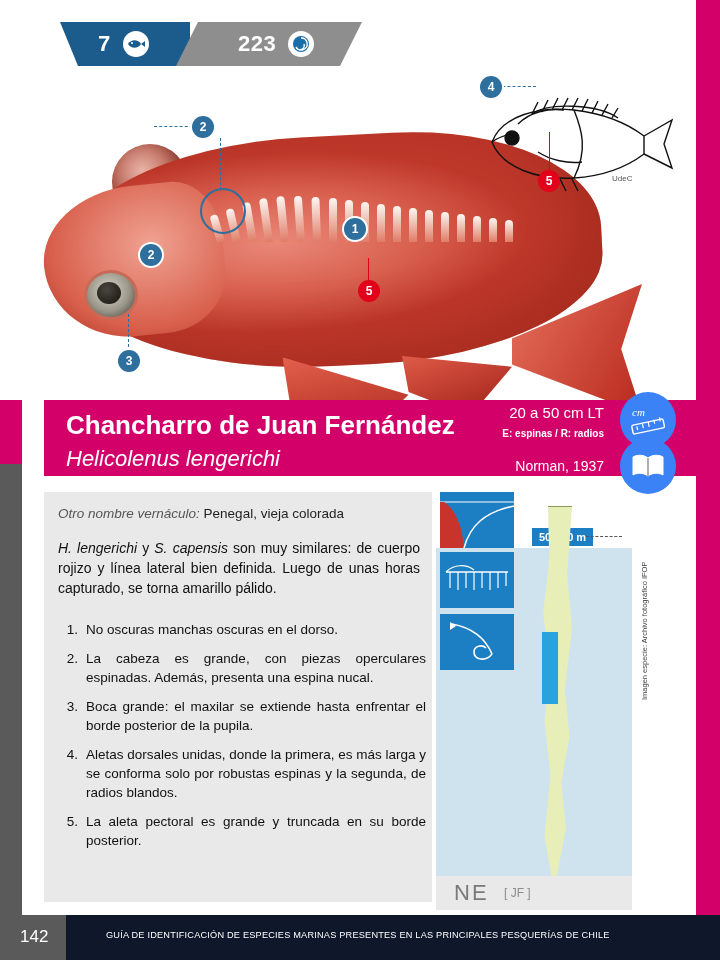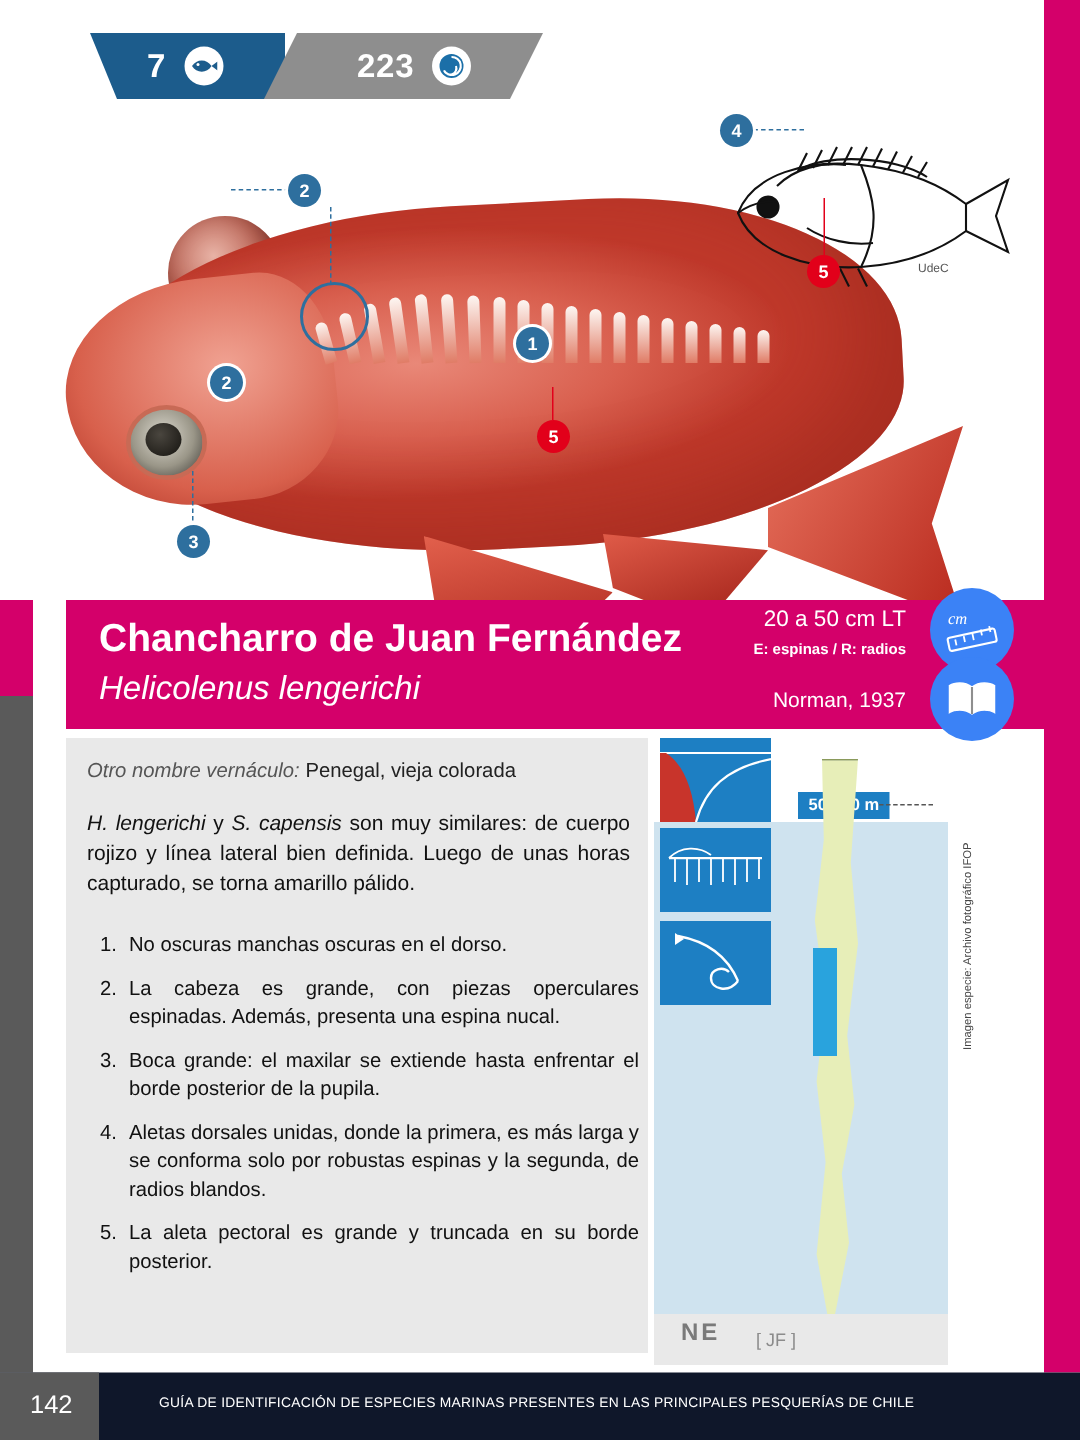--- a/index.html
+++ b/index.html
@@ -100,21 +100,21 @@
     box-shadow:0 0 0 2px #fff;
     z-index:5;
   }
   .cal-red{background:#e2001a;box-shadow:none;}
   .leader{position:absolute;border-left:1.5px dashed #2e6f9e;}
   .leader-h{position:absolute;border-top:1.5px dashed #2e6f9e;}
   .leader-red{position:absolute;border-left:1.5px solid #e2001a;}
   .ring{position:absolute;width:42px;height:42px;border:2px solid #2e6f9e;border-radius:50%;}
 
   
-  .title-block{position:absolute;left:44px;top:400px;width:652px;height:86px;background:#d4006a;}
+  .title-block{position:absolute;left:44px;top:400px;width:652px;height:76px;background:#d4006a;}
   .title-es{position:absolute;left:22px;top:10px;color:#fff;font-size:26px;font-weight:bold;}
   .title-sci{position:absolute;left:22px;top:46px;color:#fff;font-size:22px;font-style:italic;}
   .size-txt{position:absolute;right:92px;top:4px;color:#fff;font-size:15px;}
   .size-sub{position:absolute;right:92px;top:28px;color:#fff;font-size:10px;font-weight:bold;}
   .author-txt{position:absolute;right:92px;top:58px;color:#fff;font-size:14px;}
   .circ{
     position:absolute;right:20px;width:56px;height:56px;border-radius:50%;
     background:#3b82f6;display:flex;align-items:center;justify-content:center;color:#fff;
   }
   .circ-top{top:-8px;}
@@ -141,21 +141,21 @@
     border:1px solid #8a9a5b;
   }
   .map-hl{position:absolute;left:106px;top:140px;width:16px;height:72px;background:#29a3dd;}
   .icon-box{position:absolute;left:4px;width:74px;height:56px;background:#1d7fc3;}
   .depth-lbl{
     position:absolute;left:96px;top:36px;background:#1d7fc3;color:#fff;
     font-size:11px;font-weight:bold;padding:3px 7px;
   }
   .dash-line{position:absolute;border-top:1px dashed #555;}
   .ne-box{position:absolute;left:436px;top:876px;width:196px;height:34px;background:#e9e9e9;}
-  .ne-txt{position:absolute;left:18px;top:4px;font-size:16px;color:#7a7a7a;font-weight:bold;letter-spacing:2px;}
+  .ne-txt{position:absolute;left:18px;top:4px;font-size:22px;color:#7a7a7a;font-weight:normal;letter-spacing:2px;}
   .ne-jf{position:absolute;left:68px;top:10px;font-size:12px;color:#8c8c8c;}
   .credit{
     position:absolute;left:640px;top:700px;font-size:7.5px;color:#444;
     transform:rotate(-90deg);transform-origin:left top;white-space:nowrap;
   }
 
   
   .footer{position:absolute;left:0;top:915px;width:720px;height:45px;background:#0f172a;}
   .footer-left{position:absolute;left:0;top:0;width:66px;height:45px;background:#5a5a5a;}
   .page-no{position:absolute;left:20px;top:12px;color:#fff;font-size:17px;}

